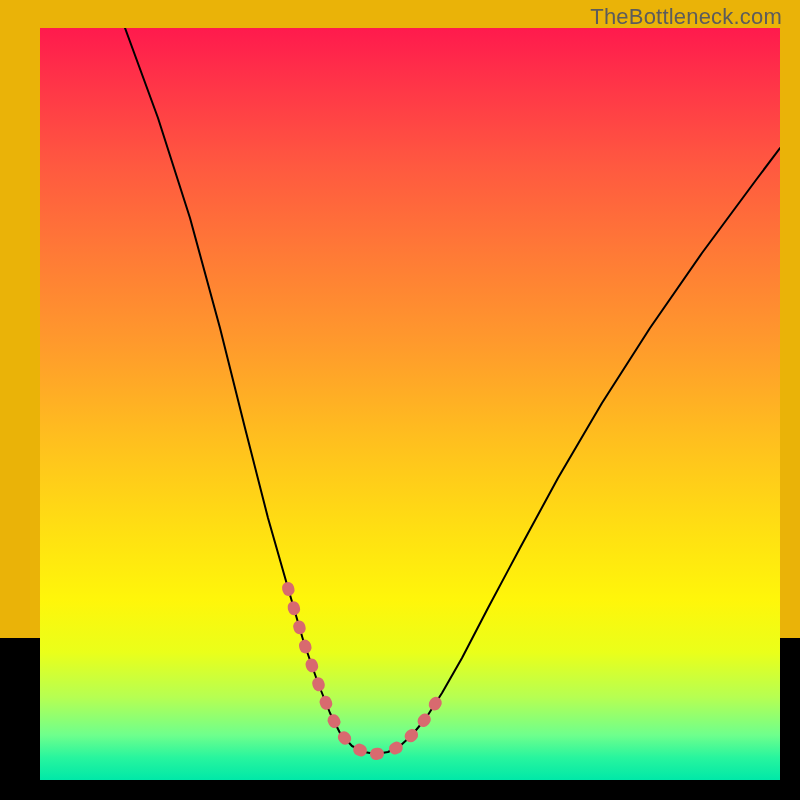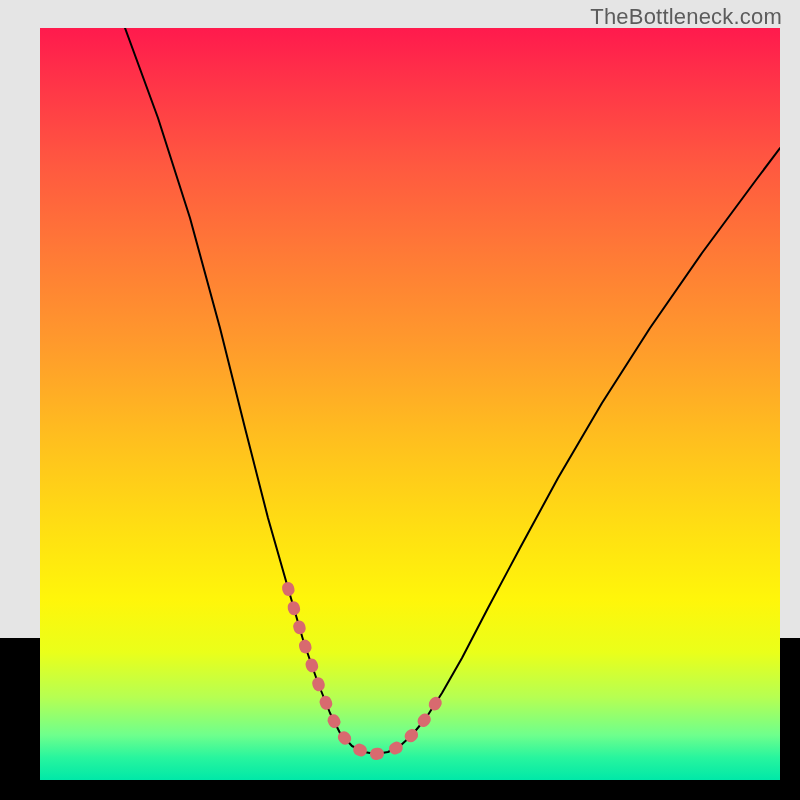--- a/index.html
+++ b/index.html
@@ -10,21 +10,21 @@
     background: #000;
     overflow: hidden;
     font-family: Arial, Helvetica, sans-serif;
   }
   .frame {
     position: absolute;
     left: 0;
     top: 0;
     width: 800px;
     height: 638px;
-    background: #e5e5e5;
+    background: #eab308;
   }
   .plot-area {
     position: absolute;
     left: 40px;
     top: 28px;
     width: 740px;
     height: 752px;
     overflow: hidden;
   }
   .gradient {

